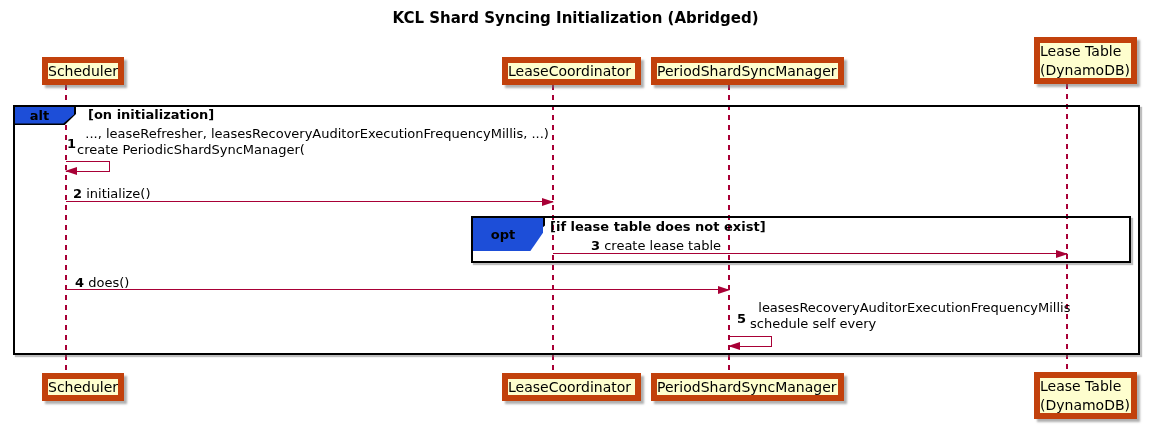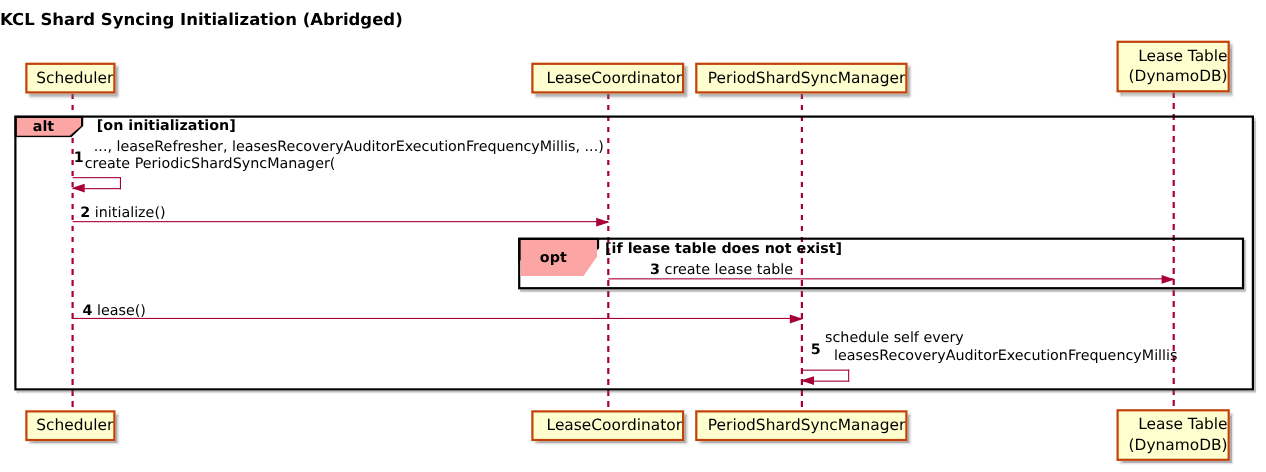--- a/index.html
+++ b/index.html
@@ -1,40 +1,40 @@
 <!DOCTYPE html>
 <html><head>
 <meta charset="utf-8">
 <style>
   html,body{margin:0;padding:0;background:#fff;}
   .canvas{
     position:relative; width:1151px; height:429px; background:#ffffff;
     font-family:"DejaVu Sans","Liberation Sans",sans-serif; color:#000; overflow:hidden;
   }
   .title{
-    position:absolute; left:0; top:9px; width:100%; text-align:left;
+    position:absolute; left:0; top:9px; width:100%; text-align:center;
     font-size:15px; font-weight:bold;
   }
   .lifeline{
     position:absolute; width:2px;
     background:repeating-linear-gradient(to bottom,#A80036 0 5px,transparent 5px 10px);
   }
   .pbox{
-    position:absolute; box-sizing:border-box; background:#FEFECE; border:2px solid #c2410c;
+    position:absolute; box-sizing:border-box; background:#FEFECE; border:6px solid #c2410c;
     box-shadow:3px 3px 2px rgba(110,110,110,0.55);
-    display:flex; flex-direction:column; align-items:flex-end; justify-content:center;
-    font-size:14px; text-align:center; line-height:19px; white-space:nowrap;
+    display:flex; flex-direction:column; align-items:flex-start; justify-content:center;
+    font-size:14px; text-align:center; line-height:19px; white-space:nowrap;margin-left:19px;
   }
   .frame{
     position:absolute; box-sizing:border-box; border:2px solid #000;
     box-shadow:2px 2px 1px rgba(110,110,110,0.45); background:transparent;
   }
   .pent-outer{position:absolute; background:#000; clip-path:polygon(0 0,100% 0,100% 45%,82% 100%,0 100%);}
   .pent-inner{
-    position:absolute; left:0; top:0; background:#fca5a5;
+    position:absolute; left:0; top:0; background:#1d4ed8;
     clip-path:polygon(0 0,100% 0,100% 45%,82% 100%,0 100%);
     display:flex; align-items:center; justify-content:center;
     font-weight:bold; font-size:13px; padding-right:10px; box-sizing:border-box;
   }
   .condition{position:absolute; font-size:13px; font-weight:bold; white-space:nowrap;}
   .msg{position:absolute; font-size:13px; white-space:nowrap;}
   .seq{font-weight:bold; font-size:13px;}
   .msg-line{white-space:pre; line-height:16px; font-size:13px;}
   .arrow{position:absolute; height:0; border-top:1.5px solid #A80036;}
   .head-right{
@@ -94,30 +94,30 @@
   <div class="msg" style="left:591px; top:238px;">
     <span class="seq">3</span>
     <span>create lease table</span>
   </div>
   <div class="arrow" style="left:553px; top:253px; width:514px;">
     <span class="head-right"></span>
   </div>
 
   <div class="msg" style="left:75px; top:275px;">
     <span class="seq">4</span>
-    <span>lease()</span>
+    <span>does()</span>
   </div>
   <div class="arrow" style="left:66px; top:289px; width:663px;">
     <span class="head-right"></span>
   </div>
 
   <div class="msg seq" style="left:737px; top:311px;">5</div>
   <div class="msg" style="left:750px; top:300px;">
+    <div class="msg-line">  leasesRecoveryAuditorExecutionFrequencyMillis</div>
     <div class="msg-line">schedule self every</div>
-    <div class="msg-line">  leasesRecoveryAuditorExecutionFrequencyMillis</div>
   </div>
   <div class="self-loop" style="left:729px; top:336px; width:43px; height:11px;">
     <span class="head-left"></span>
   </div>
 
   <div class="pbox" style="left:23px; top:57px; width:82px; height:28px;">
     <span>Scheduler</span>
   </div>
   <div class="pbox" style="left:483px; top:57px; width:139px; height:28px;">
     <span>LeaseCoordinator</span>

